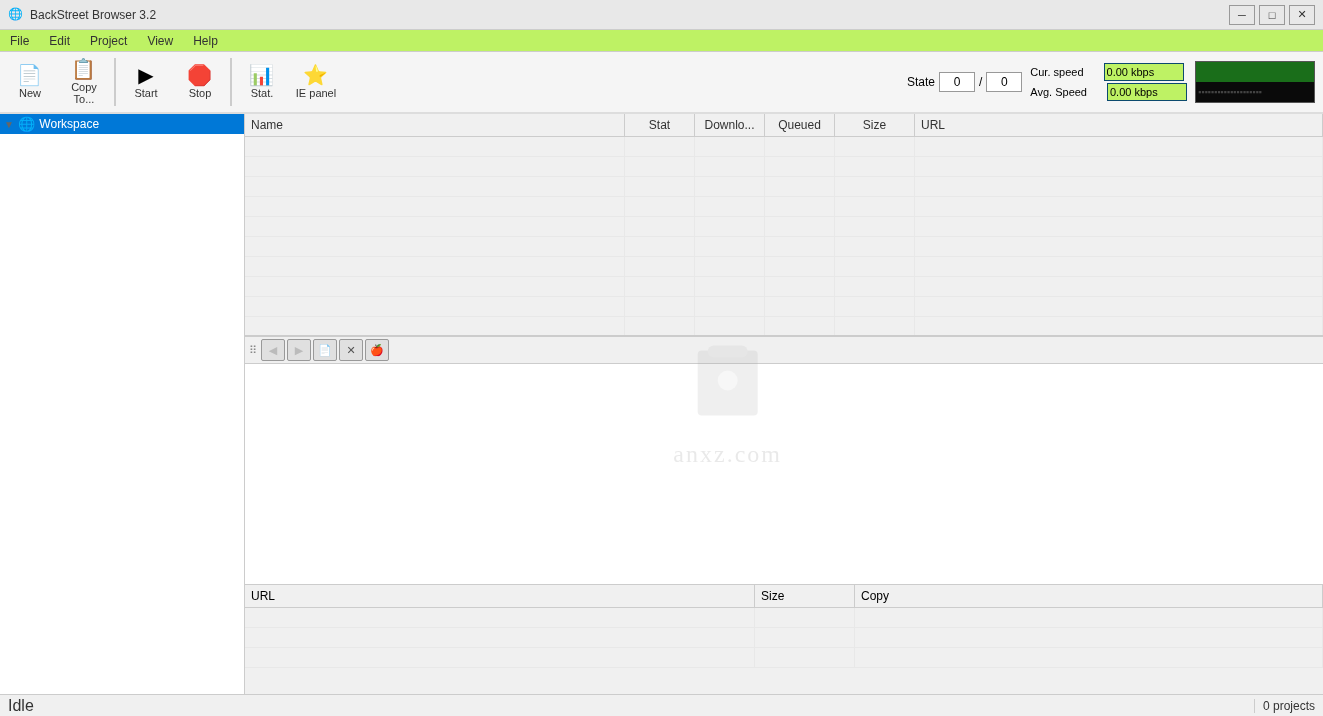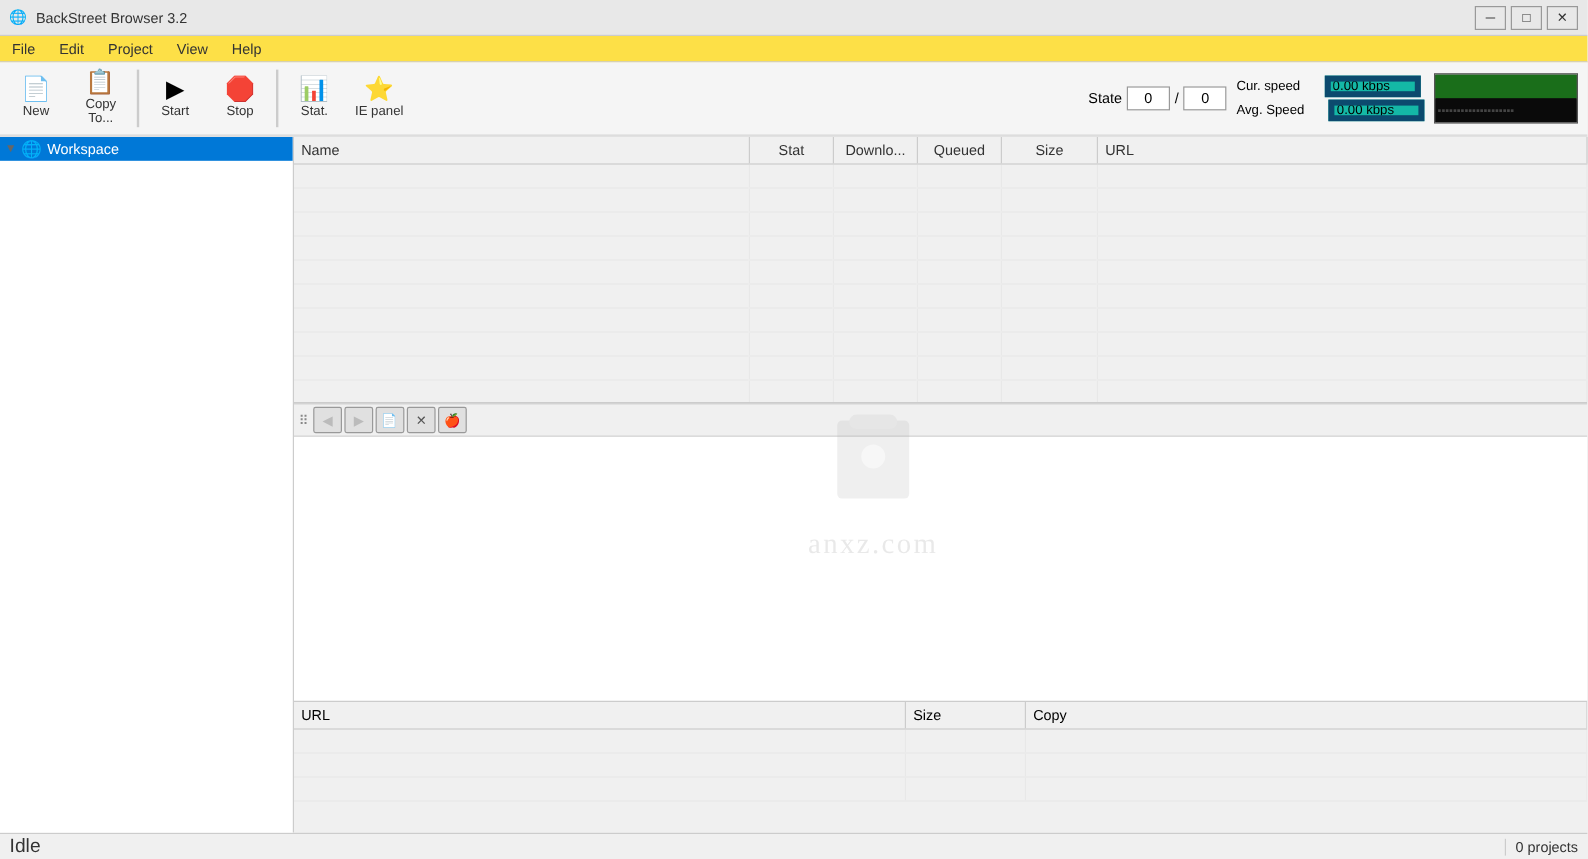--- a/index.html
+++ b/index.html
@@ -50,21 +50,21 @@
       cursor: pointer;
       font-size: 11px;
       display: flex;
       align-items: center;
       justify-content: center;
       color: #333;
     }
 
     
     .menu-bar {
-      background: #fde047;
+      background: #bef264;
       height: 22px;
       display: flex;
       align-items: center;
       border-bottom: 1px solid #ccc;
     }
     .menu-item {
       padding: 2px 10px;
       cursor: pointer;
       font-size: 12px;
       color: #333;
@@ -141,22 +141,22 @@
     }
     .speed-row {
       display: flex;
       align-items: center;
       gap: 20px;
       font-size: 11px;
     }
     .speed-input {
       width: 80px;
       height: 18px;
-      border: 5px solid #0c4a6e;
-      background: #14b8a6;
+      border: 1px solid #0c4a6e;
+      background: #bef264;
       font-size: 11px;
       padding: 0 2px;
     }
     .progress-bar-container {
       width: 120px;
       height: 42px;
       background: #111;
       border: 1px solid #555;
       display: flex;
       flex-direction: column;

